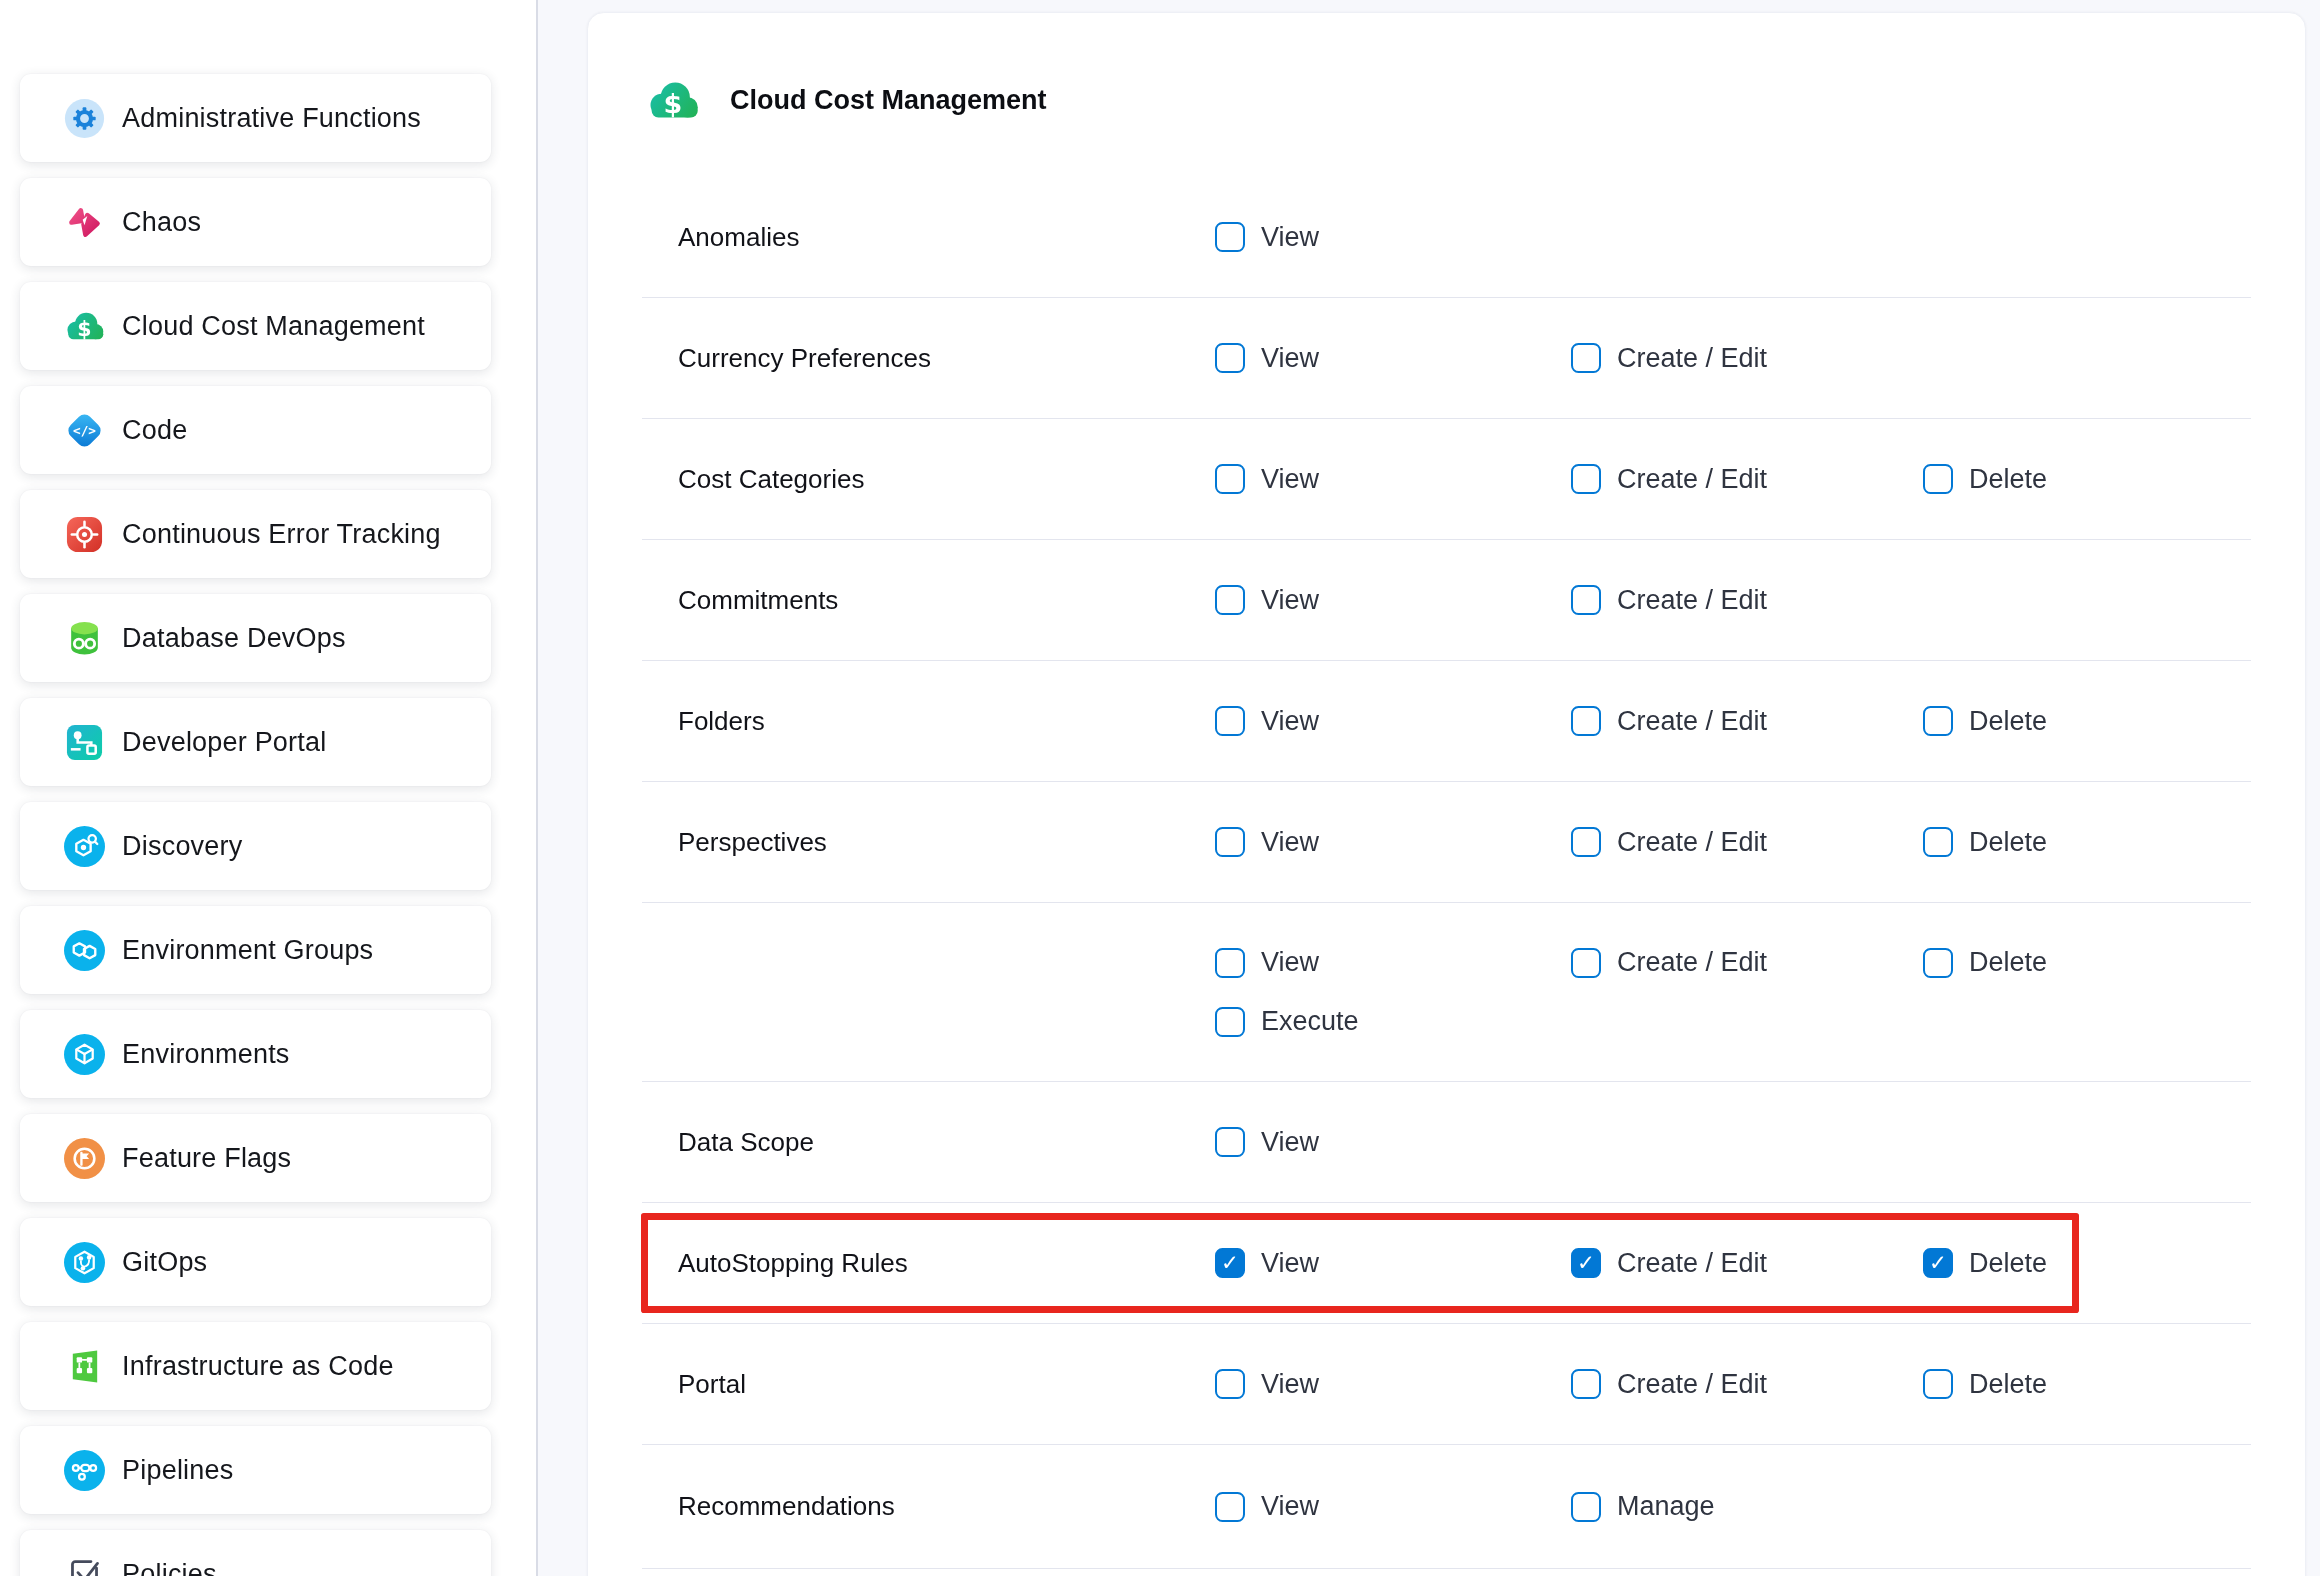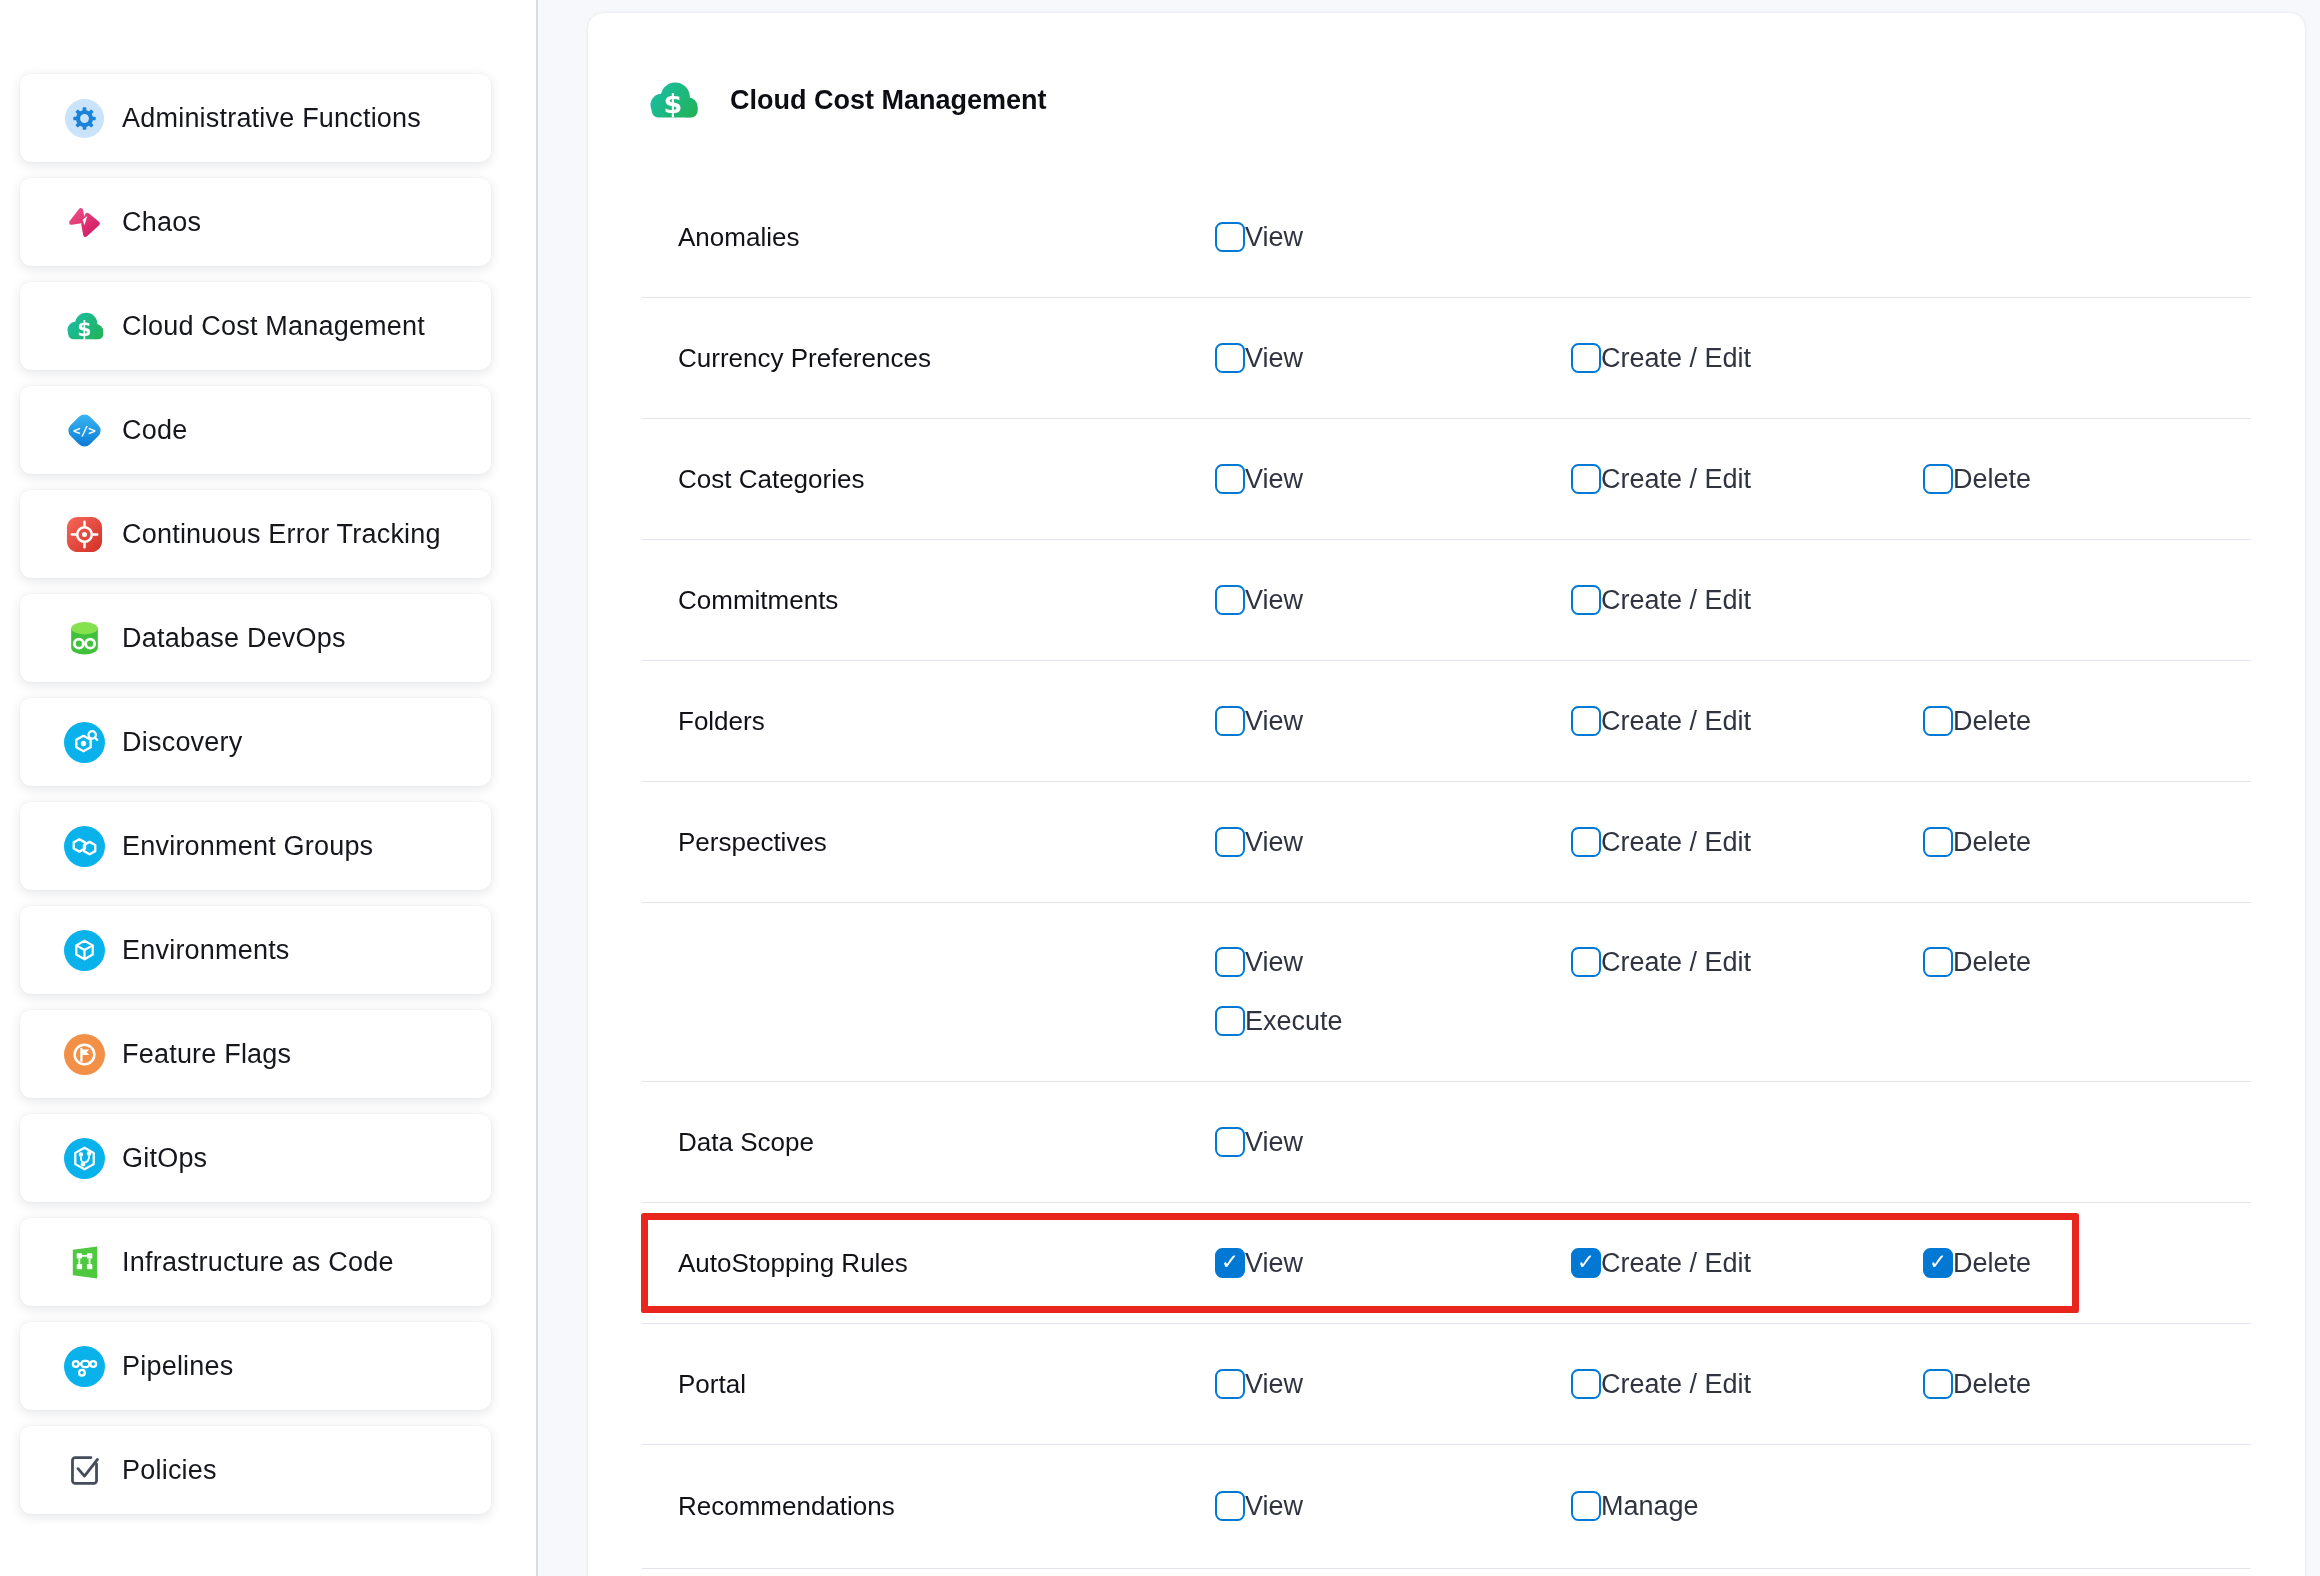--- a/index.html
+++ b/index.html
@@ -41,21 +41,21 @@
   .prow{
     display:grid;grid-template-columns:573px 356px 352px 1fr;align-items:center;
     height:121px;box-sizing:border-box;border-bottom:1.9px solid #e3e5ee;position:relative;
   }
   .prow.tall{
     height:179px;grid-template-rows:min-content min-content;
     row-gap:28px;align-content:center;
   }
   .prow.tall .plabel{grid-row:1/3;}
   .plabel{padding-left:36px;font-size:26px;color:#111218;}
-  .cb{display:inline-flex;gap:0;cursor:pointer;}
+  .cb{display:inline-flex;align-items:center;gap:16px;cursor:pointer;}
   .box{
     width:30px;height:30px;box-sizing:border-box;border:2.8px solid #0278d5;border-radius:7.4px;
     background:#ffffff;display:inline-flex;align-items:center;justify-content:center;
     color:transparent;font-size:21.3px;font-weight:bold;line-height:1;
   }
   .cb.checked .box{background:#0278d5;color:#ffffff;}
   .box::after{content:"\2713";}
   .cbl{font-size:27px;color:#2f3440;}
   .cell-exec{grid-column:2;grid-row:2;}
   .hl-box{
@@ -175,20 +175,32 @@
         <ellipse cx="20" cy="10" rx="13" ry="6" fill="#85e14e"></ellipse>
         <g fill="none" stroke="#ffffff" stroke-width="2.8">
           <circle cx="14.5" cy="25" r="4.4"></circle>
             <circle cx="25.5" cy="25" r="4.4"></circle>
         </g>
       </svg>
     </span>
     <span class="slabel">Database DevOps</span>
   </div>
 
+  <div class="scard">
+    <span class="sicon">
+      <svg width="39" height="39" viewBox="0 0 40 40">
+        <rect x="2" y="2" width="36" height="36" rx="8" fill="url(#gteal)"></rect>
+        <circle cx="13" cy="12.5" r="4" fill="#ffffff"></circle>
+        <path d="M13 16.5 V20 H27 V23" fill="none" stroke="#ffffff" stroke-width="2.6"></path>
+        <rect x="23" y="23" width="8.5" height="8.5" rx="1.5" fill="none" stroke="#ffffff" stroke-width="2.6"></rect>
+        <path d="M6 27 h10" stroke="#ffffff" stroke-width="2.6"></path>
+      </svg>
+    </span>
+    <span class="slabel">Developer Portal</span>
+  </div>
 
   <div class="scard">
     <span class="sicon">
       <svg width="41" height="41" viewBox="0 0 40 40">
         <circle cx="20" cy="20" r="20" fill="#0ab2ec"></circle>
         <path d="M19 13.5 L26 17.3 V24.7 L19 28.5 L12 24.7 V17.3 Z" fill="none" stroke="#ffffff" stroke-width="2.3" stroke-linejoin="round"></path>
         <circle cx="19" cy="21" r="2.6" fill="#ffffff"></circle>
         <circle cx="27.5" cy="12.5" r="3.6" fill="none" stroke="#ffffff" stroke-width="2.2"></circle>
         <line x1="30.2" y1="15.2" x2="32.5" y2="17.5" stroke="#ffffff" stroke-width="2.2" stroke-linecap="round"></line>
       </svg>

